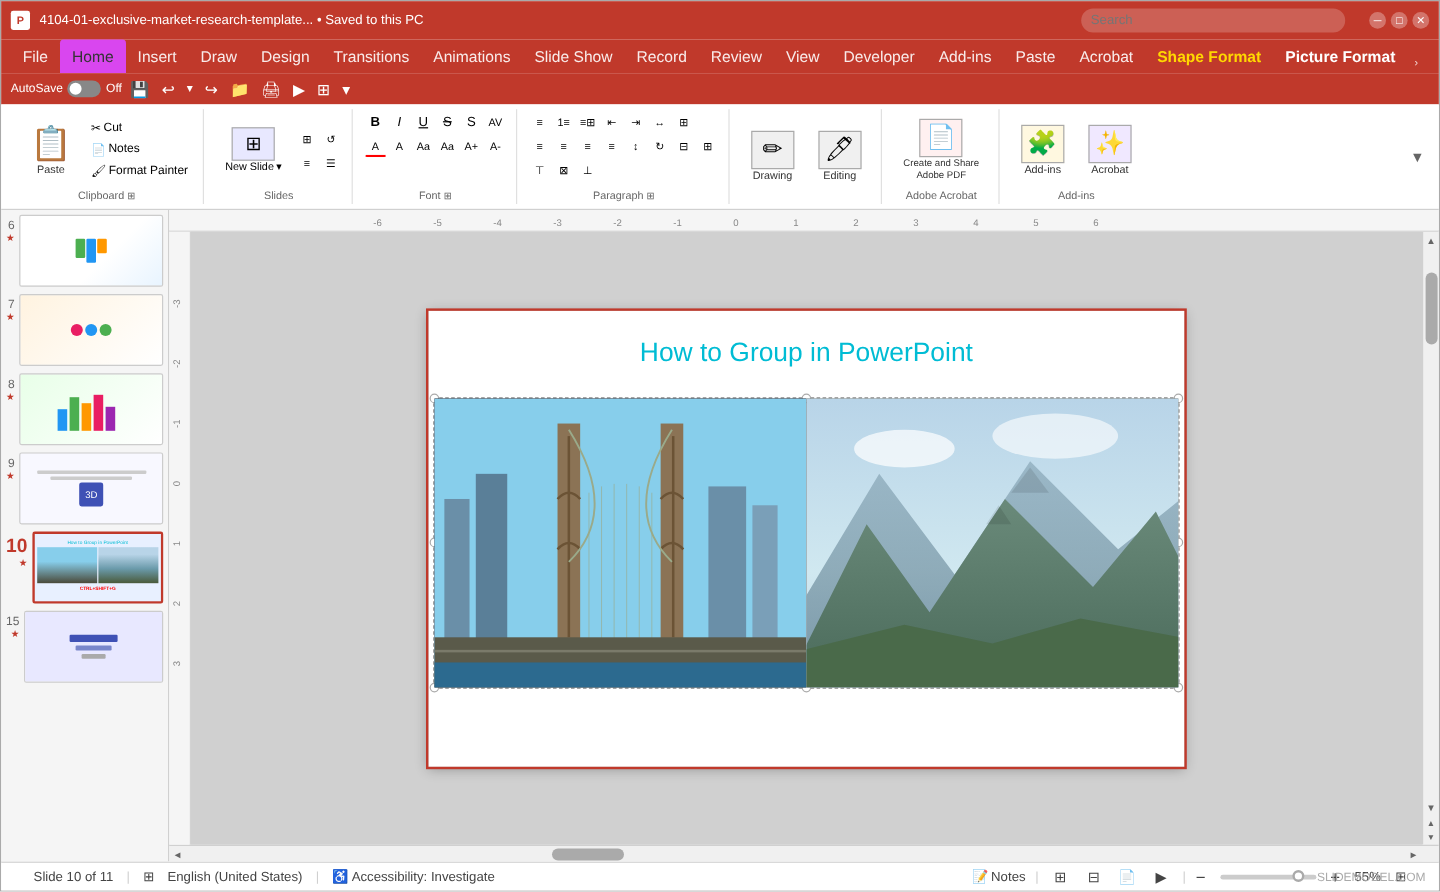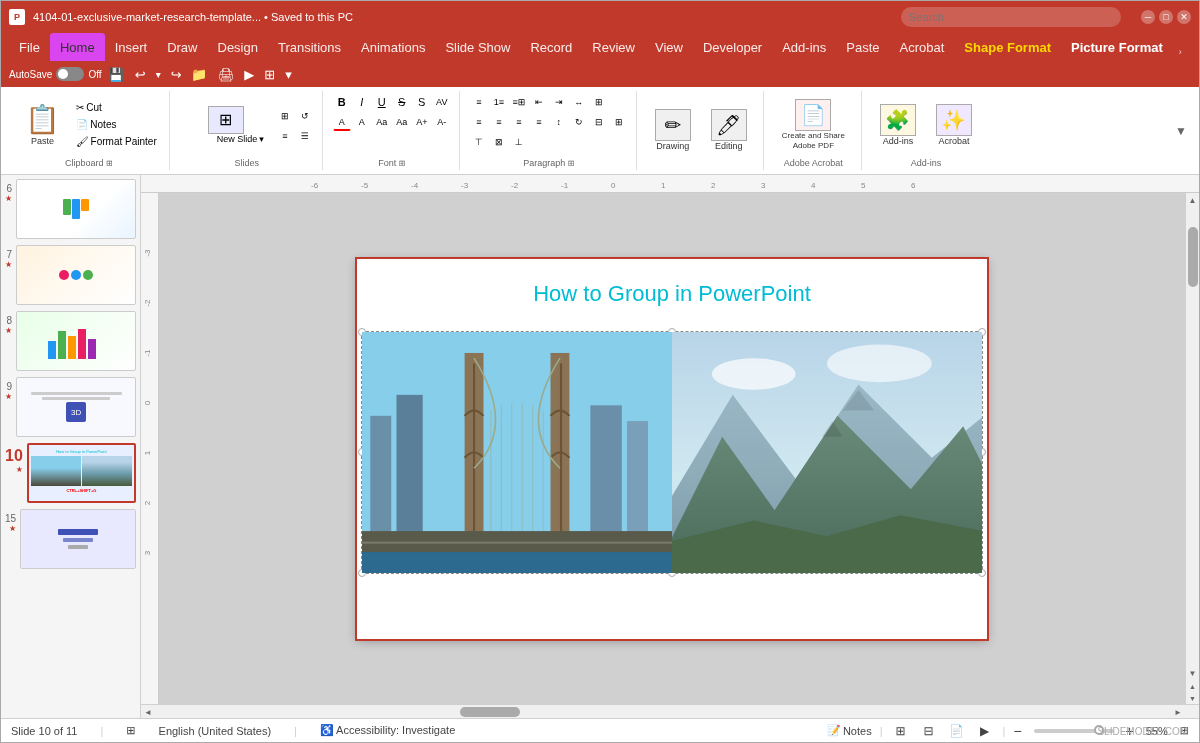--- a/index.html
+++ b/index.html
@@ -69,21 +69,21 @@
     .ruler-h { position: relative; background: #f5f5f5; height: 18px; border-bottom: 1px solid #ccc; }
     .ruler-v { width: 18px; background: #f5f5f5; border-right: 1px solid #ccc; flex-shrink: 0; }
 
     .slide-canvas { flex: 1; display: flex; align-items: center; justify-content: center; background: #d0d0d0; position: relative; overflow: hidden; }
     .slide-page { width: 630px; height: 380px; background: #fff; position: relative; box-shadow: 0 2px 10px rgba(0,0,0,0.3); }
 
     
     .scroll-v { width: 14px; background: #f0f0f0; border-left: 1px solid #d0d0d0; display: flex; flex-direction: column; }
 
     
-    .status-bar { background: #fff; border-top: 1px solid #d0d0d0; height: 24px; display: flex; align-items: center; padding: 0 10px; gap: 23px; flex-shrink: 0; font-size: 11px; color: #444; }
+    .status-bar { background: #fff; border-top: 1px solid #d0d0d0; height: 24px; display: flex; align-items: center; padding: 0 27px; gap: 11px; flex-shrink: 0; font-size: 11px; color: #444; }
     .status-right { margin-left: auto; display: flex; align-items: center; gap: 8px; }
     .view-btn { width: 20px; height: 18px; display: flex; align-items: center; justify-content: center; cursor: pointer; border: 1px solid transparent; border-radius: 2px; font-size: 12px; }
     .zoom-slider { width: 80px; height: 4px; background: #ccc; border-radius: 2px; position: relative; margin: 0 4px; }
     .zoom-thumb { position: absolute; top: -4px; left: 75%; width: 10px; height: 10px; background: #fff; border: 2px solid #aaa; border-radius: 50%; }
 
     
     .slide-title { position: absolute; top: 28px; left: 0; right: 0; text-align: center; color: #00bcd4; font-size: 22px; font-weight: normal; font-family: 'Segoe UI', Arial, sans-serif; }
     .slide-subtitle { position: absolute; bottom: 32px; left: 0; right: 0; text-align: center; color: red; font-size: 28px; font-weight: bold; font-family: 'Segoe UI', Arial, sans-serif; }
     .handle { position: absolute; width: 8px; height: 8px; background: #fff; border: 1px solid #aaa; border-radius: 50%; }
 
@@ -183,21 +183,21 @@
           <div class="ribbon-btn-small">🖌 <span>Format Painter</span></div>
         </div>
       </div>
       <div class="ribbon-group-label">Clipboard <span style="font-size:8px;">⊞</span></div>
     </div>
 
     <div class="ribbon-group">
       <div class="ribbon-items">
         <div class="big-ribbon-btn">
           <div style="width:36px; height:28px; background:#e8e8ff; border:1px solid #aaa; display:flex; align-items:center; justify-content:center; font-size:16px;">⊞</div>
-          <div style="display:flex; align-items:flex-end; font-size:9px; gap:2px;margin-left:29px;">New Slide <span style="cursor:pointer;">▾</span></div>
+          <div style="display:flex; align-items:flex-end; font-size:9px; gap:2px;">New Slide <span style="cursor:pointer;">▾</span></div>
         </div>
         <div style="display:grid; grid-template-columns: repeat(2, 18px); gap:2px; margin-top:2px;">
           <div class="format-btn" style="font-size:9px;">⊞</div>
           <div class="format-btn" style="font-size:9px;">↺</div>
           <div class="format-btn" style="font-size:9px;">≡</div>
           <div class="format-btn" style="font-size:9px;">☰</div>
         </div>
       </div>
       <div class="ribbon-group-label">Slides</div>
     </div>

